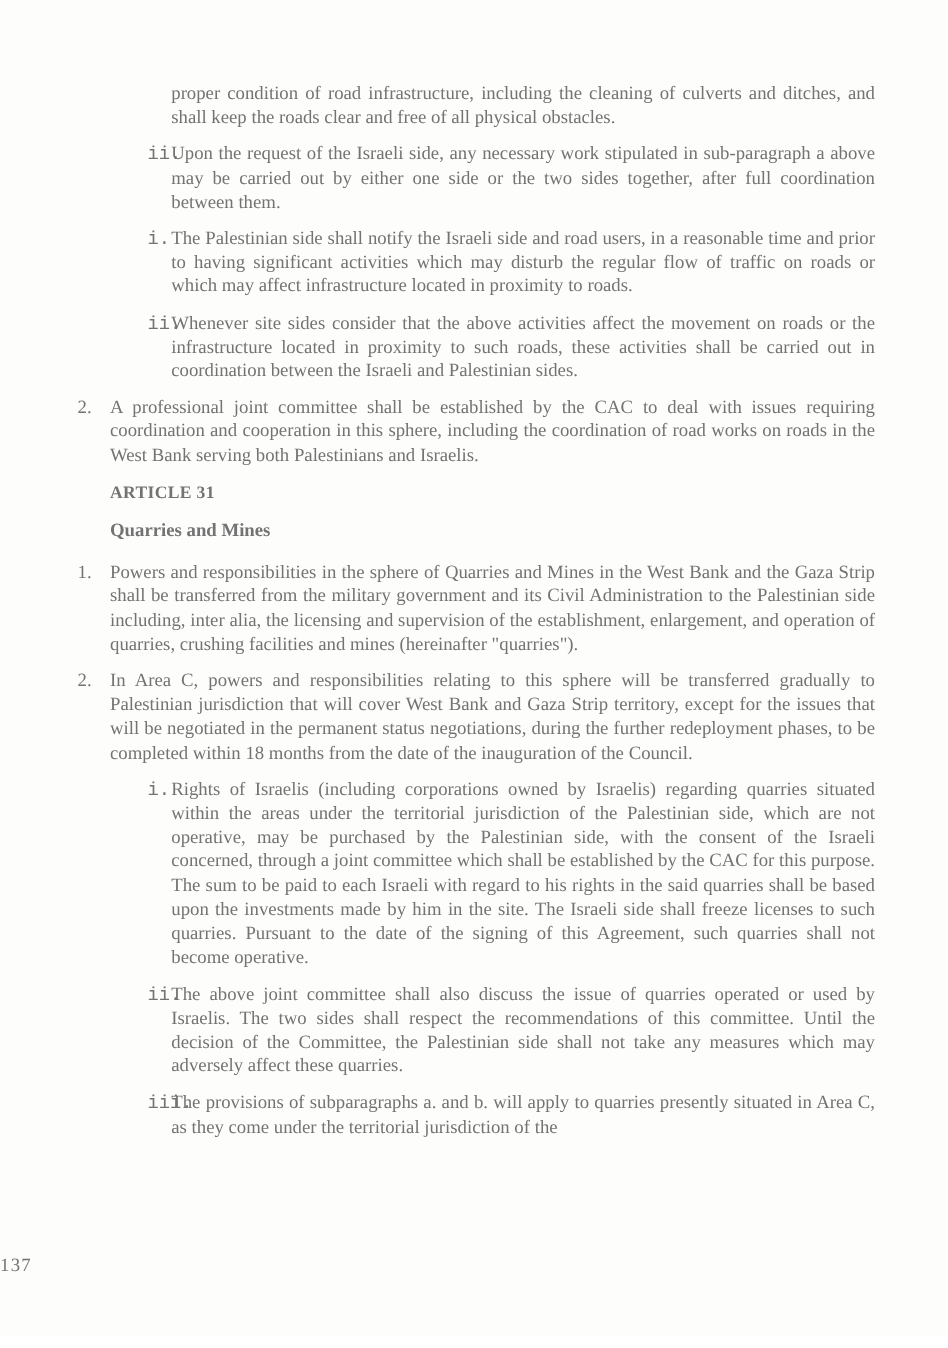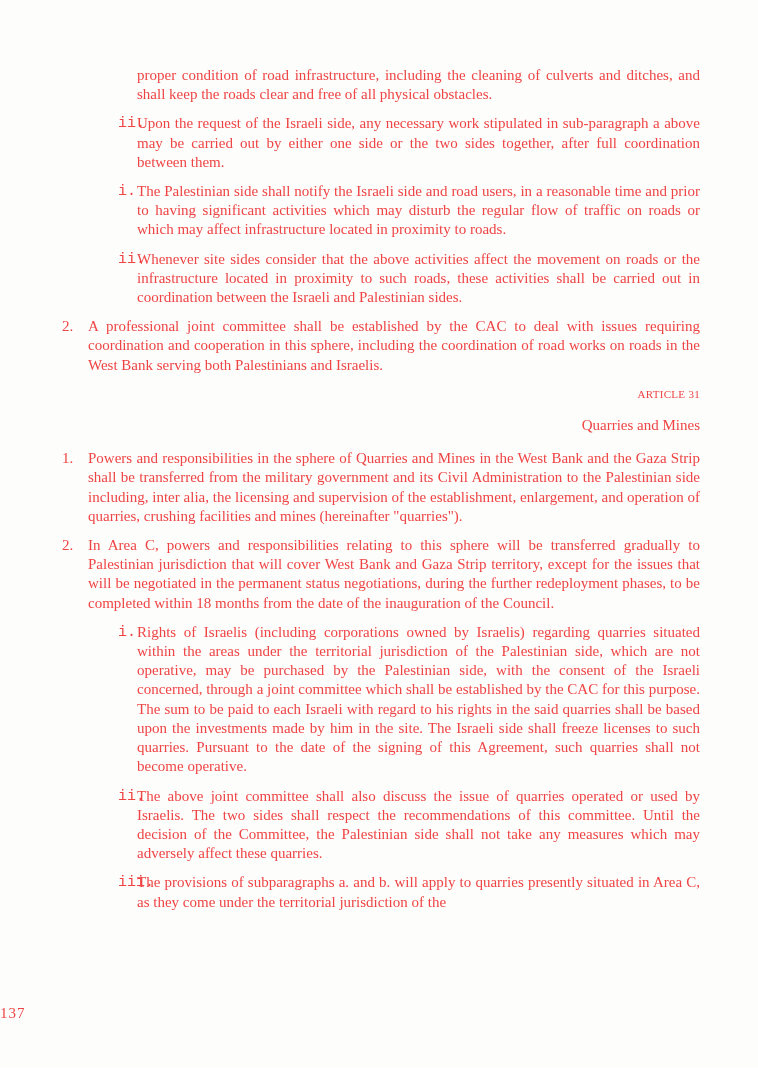--- a/index.html
+++ b/index.html
@@ -5,21 +5,21 @@
   html, body {
     margin: 0;
     padding: 0;
     background: #ffffff;
   }
   .page {
     position: relative;
     width: 758px;
     height: 1068px;
     background: #fdfdfc;
-    color: #ef4444;
+    color: #737373;
     font-family: "Liberation Serif", "DejaVu Serif", serif;
     font-size: 15px;
     line-height: 19.2px;
     overflow: hidden;
   }
   .content {
     position: absolute;
     top: 66px;
     left: 0;
     right: 0;
@@ -37,29 +37,30 @@
     padding-left: 137px;
     padding-right: 58px;
   }
   .marker {
     position: absolute;
     top: 0;
   }
   .lvl1 > .marker { left: 62px; }
   .lvl2 > .marker { left: 118px; font-family: Liberation Mono, monospace; }
   .heading {
-    text-align: right;
-    font-weight: normal;
-    font-size: 11px;
+    text-align: left;
+    font-weight: bold;
+    font-size: 14px;
     margin: 6px 58px 12px 88px;
     letter-spacing: 0.3px;
   }
   .subheading {
-    text-align: right;
+    text-align: left;
     margin: 0 58px 14px 88px;
+    font-weight: bold;
   }
   .page-number {
     position: absolute;
     left: 0;
     right: 0;
     top: 1004px;
     text-align: left;
     letter-spacing: 1px;
   }
 </style>

